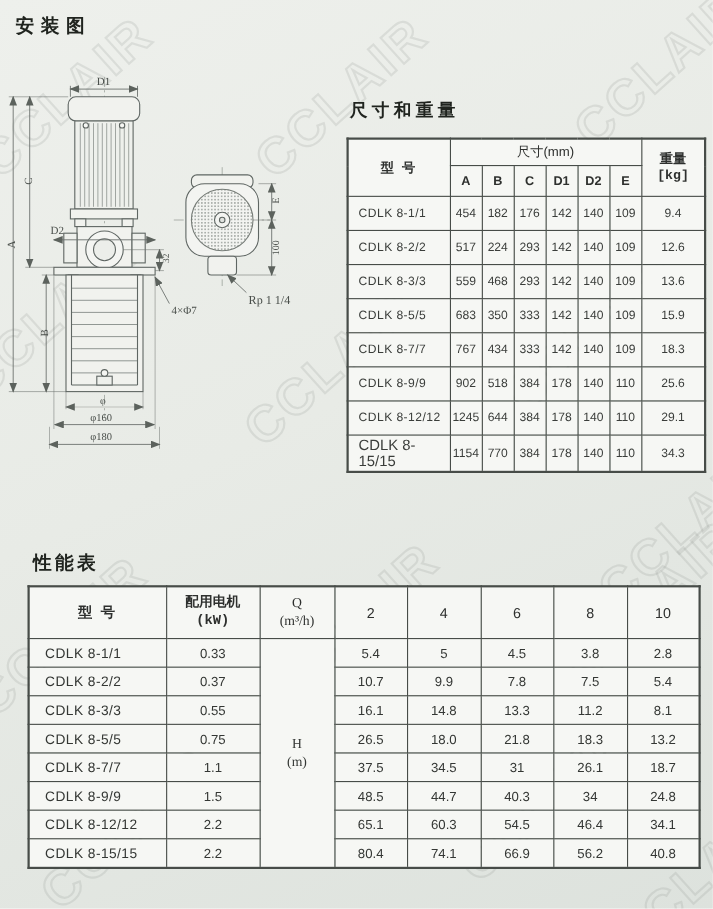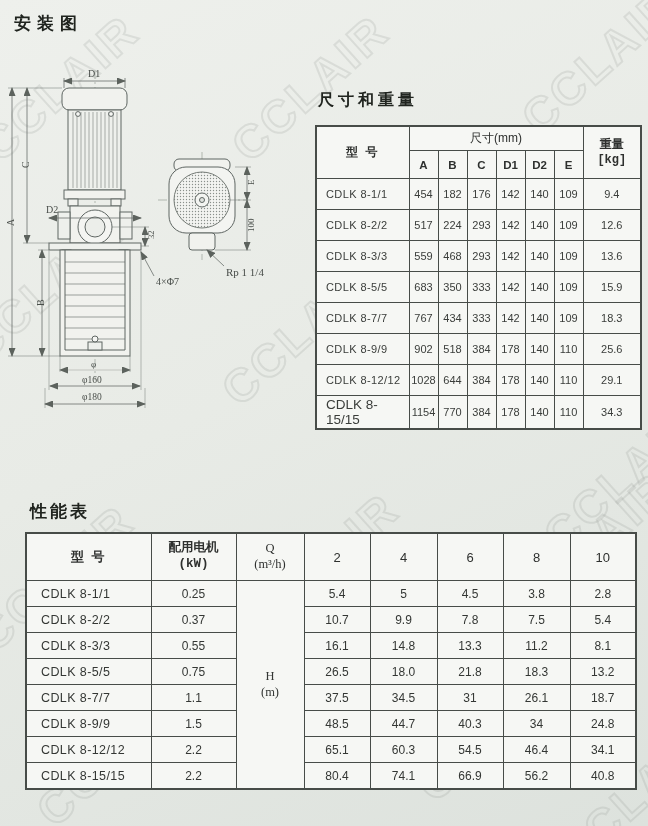--- a/index.html
+++ b/index.html
@@ -286,21 +286,21 @@
           <td>902</td>
           <td>518</td>
           <td>384</td>
           <td>178</td>
           <td>140</td>
           <td>110</td>
           <td>25.6</td>
         </tr>
         <tr>
           <td class="model-cell">CDLK 8-12/12</td>
-          <td>1028</td>
+          <td>1245</td>
           <td>644</td>
           <td>384</td>
           <td>178</td>
           <td>140</td>
           <td>110</td>
           <td>29.1</td>
         </tr>
         <tr>
           <td class="model-cell model-big">CDLK 8-15/15</td>
           <td>1154</td>
@@ -337,21 +337,21 @@
         <th class="flow-h">2</th>
         <th class="flow-h">4</th>
         <th class="flow-h">6</th>
         <th class="flow-h">8</th>
         <th class="flow-h">10</th>
       </tr>
     </thead>
     <tbody>
         <tr>
           <td class="model-cell">CDLK 8-1/1</td>
-          <td>0.25</td>
+          <td>0.33</td>
           <td class="h-cell pre" rowspan="8">H
 (m)</td>
           <td>5.4</td>
           <td>5</td>
           <td>4.5</td>
           <td>3.8</td>
           <td>2.8</td>
         </tr>
         <tr>
           <td class="model-cell">CDLK 8-2/2</td>

